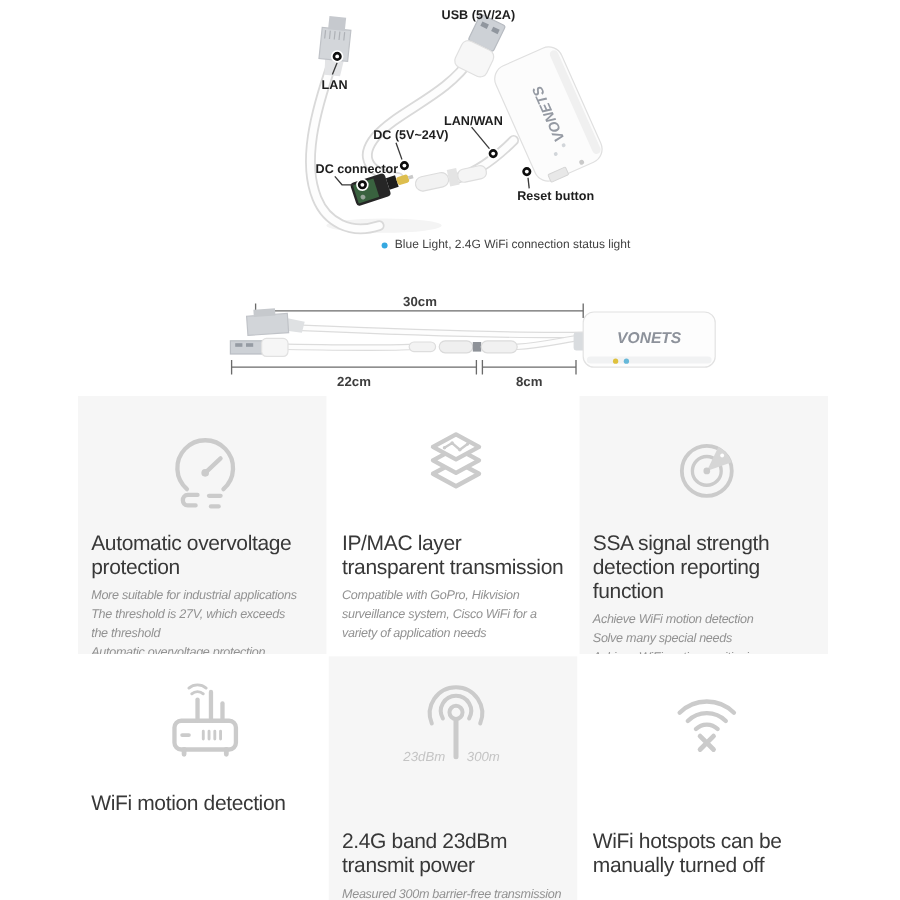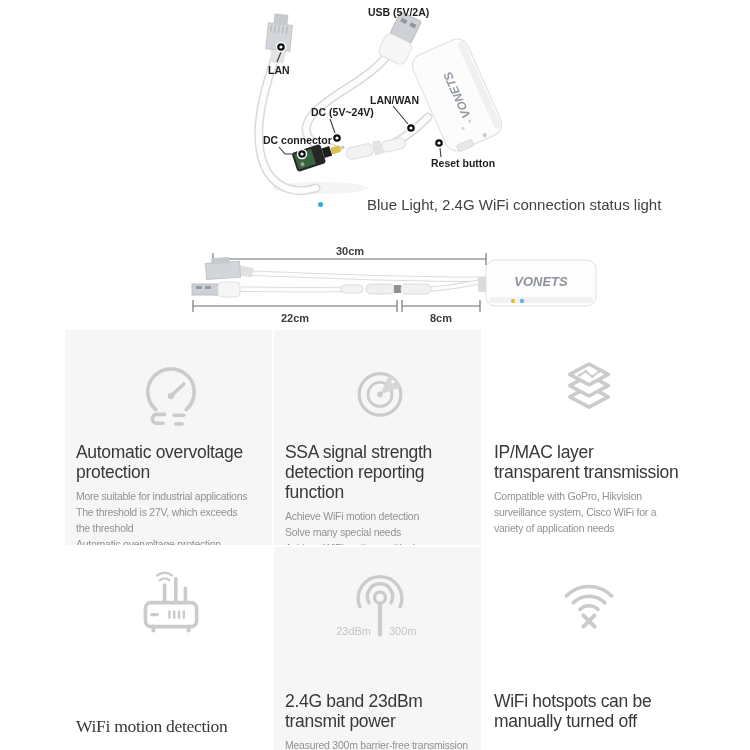--- a/index.html
+++ b/index.html
@@ -5,39 +5,39 @@
   html,body{margin:0;padding:0;background:#ffffff;}
   .stage{position:relative;width:750px;height:750px;background:#fff;overflow:hidden;
          font-family:"Liberation Sans",sans-serif;}
   svg text{font-family:"Liberation Sans",sans-serif;}
 
   
   .callout-label{font-size:10.5px;font-weight:700;fill:#1e1e1e;}
 
   
   .notes{position:absolute;left:318px;top:196px;}
-  .note{display:flex;align-items:center;height:16px;font-size:15px;font-weight:500;color:#424242;gap:38px;}
+  .note{display:flex;align-items:center;height:16px;font-size:10px;font-weight:500;color:#424242;}
   .note .dot{width:5px;height:5px;border-radius:50%;margin-right:6px;flex:0 0 auto;}
   .dot-blue{background:#35a8e0;}
   .dot-yellow{background:#f0cd2e;}
 
   
   .grid{position:absolute;left:65px;top:330px;width:625px;height:420px;
         display:grid;grid-template-columns:repeat(3,1fr);grid-template-rows:215px 203px;gap:2px;}
   .card{display:flex;flex-direction:column;padding:0 6px 0 11px;overflow:hidden;}
   .card.gray{background:#f6f6f6;}
   .card.white{background:#ffffff;}
-  .icon-wrap{position:relative;height:76px;display:flex;align-items:center;justify-content:center;flex:0 0 auto;}
+  .icon-wrap{position:relative;height:76px;display:flex;align-items:flex-end;justify-content:center;flex:0 0 auto;font-style:italic;}
   .r1 .icon-wrap{margin-top:24px;}
   .r2 .icon-wrap{margin-top:16px;}
   .card-title{font-size:17.5px;line-height:20px;letter-spacing:-0.3px;color:#383838;white-space:pre-line;}
   .r1 .card-title{margin-top:12px;}
   .r2 .card-title{margin-top:52px;}
-  .r2 .card-title.push{margin-top:77px;font-family:Liberation Serif, serif;}
-  .card-body{margin-top:6px;font-size:10.5px;line-height:16px;letter-spacing:-0.25px;color:#929292;white-space:pre;}
+  .r2 .card-title.push{margin-top:20px;}
+  .card-body{margin-top:6px;font-size:10.5px;line-height:16px;letter-spacing:-0.25px;color:#929292;white-space:pre;font-style:italic;}
   .icon-svg{stroke:#cbcbcb;fill:none;stroke-width:4.5;stroke-linecap:round;stroke-linejoin:round;}
   .ant-label{position:absolute;bottom:2px;font-size:11px;color:#c4c4c4;letter-spacing:0;}
   .ant-left{right:50%;margin-right:9px;}
   .ant-right{left:50%;margin-left:9px;}
 </style>
 </head>
 <body>
 
 <div class="stage">
 
@@ -213,56 +213,56 @@
         </svg>
       </div>
       <div class="card-title">Automatic overvoltage
 protection</div>
       <div class="card-body">More suitable for industrial applications
 The threshold is 27V, which exceeds
 the threshold
 Automatic overvoltage protection</div>
     </div>
 
-    <div class="card gray r1">
-      <div class="icon-wrap">
-        <svg class="icon-svg" width="80" height="80" viewBox="0 0 100 100">
-          <circle cx="50" cy="53" r="26" stroke-width="4"></circle>
-          <circle cx="50" cy="53" r="15" stroke-width="3.5"></circle>
-          <path d="M50,53 L62,28 A28,28 0 0 1 76,44 Z" fill="#d6d6d6" stroke="none"></path>
-          <circle cx="66" cy="37" r="2" fill="#ffffff" stroke="none"></circle>
-          <circle cx="50" cy="53" r="3.5" fill="#cbcbcb" stroke="none"></circle>
-        </svg>
-      </div>
-      <div class="card-title">SSA signal strength
-detection reporting
-function</div>
-      <div class="card-body">Achieve WiFi motion detection
-Solve many special needs
-Achieve WiFi motion positioning</div>
-    </div>
-
     <div class="card white r1">
       <div class="icon-wrap">
         <svg class="icon-svg" width="80" height="80" viewBox="0 0 100 100">
           <polygon points="50,43 74,56 50,69 26,56" fill="#ffffff"></polygon>
           <polygon points="50,29 74,42 50,55 26,42" fill="#ffffff"></polygon>
           <polygon points="50,15 74,28 50,41 26,28" fill="#ffffff"></polygon>
           <polyline points="38,29 46,24 54,31 62,25" stroke-width="2.5"></polyline>
           <circle cx="38" cy="29" r="1.8" fill="#cbcbcb" stroke="none"></circle>
           <circle cx="46" cy="24" r="1.8" fill="#cbcbcb" stroke="none"></circle>
           <circle cx="54" cy="31" r="1.8" fill="#cbcbcb" stroke="none"></circle>
           <circle cx="62" cy="25" r="1.8" fill="#cbcbcb" stroke="none"></circle>
         </svg>
       </div>
       <div class="card-title">IP/MAC layer
 transparent transmission</div>
       <div class="card-body">Compatible with GoPro, Hikvision
 surveillance system, Cisco WiFi for a
 variety of application needs</div>
+    </div>
+
+    <div class="card gray r1">
+      <div class="icon-wrap">
+        <svg class="icon-svg" width="80" height="80" viewBox="0 0 100 100">
+          <circle cx="50" cy="53" r="26" stroke-width="4"></circle>
+          <circle cx="50" cy="53" r="15" stroke-width="3.5"></circle>
+          <path d="M50,53 L62,28 A28,28 0 0 1 76,44 Z" fill="#d6d6d6" stroke="none"></path>
+          <circle cx="66" cy="37" r="2" fill="#ffffff" stroke="none"></circle>
+          <circle cx="50" cy="53" r="3.5" fill="#cbcbcb" stroke="none"></circle>
+        </svg>
+      </div>
+      <div class="card-title">SSA signal strength
+detection reporting
+function</div>
+      <div class="card-body">Achieve WiFi motion detection
+Solve many special needs
+Achieve WiFi motion positioning</div>
     </div>
 
     <div class="card white r2">
       <div class="icon-wrap">
         <svg class="icon-svg" width="80" height="80" viewBox="0 0 100 100">
           <rect x="18" y="52" width="64" height="30" rx="7"></rect>
           <path d="M42,52 V30"></path>
           <path d="M56,52 V22"></path>
           <path d="M68,52 V34"></path>
           <path d="M36,24 A9,9 0 0 1 48,24" stroke-width="3"></path>

